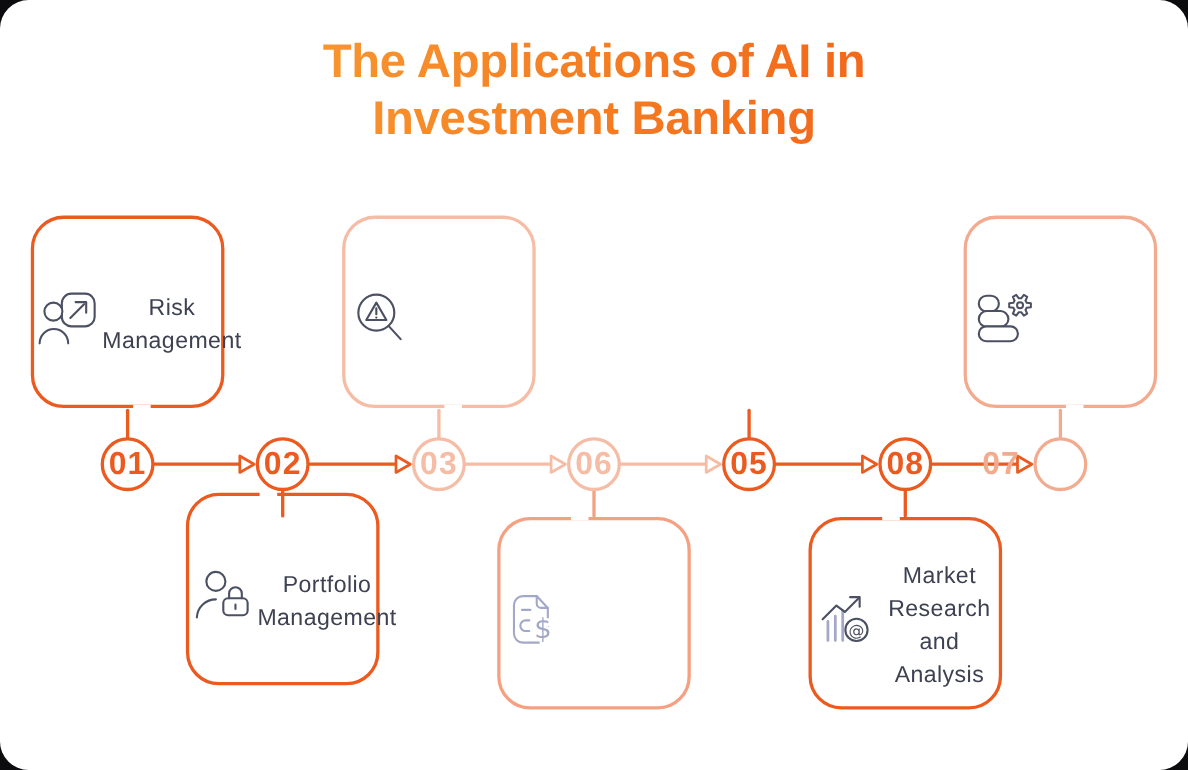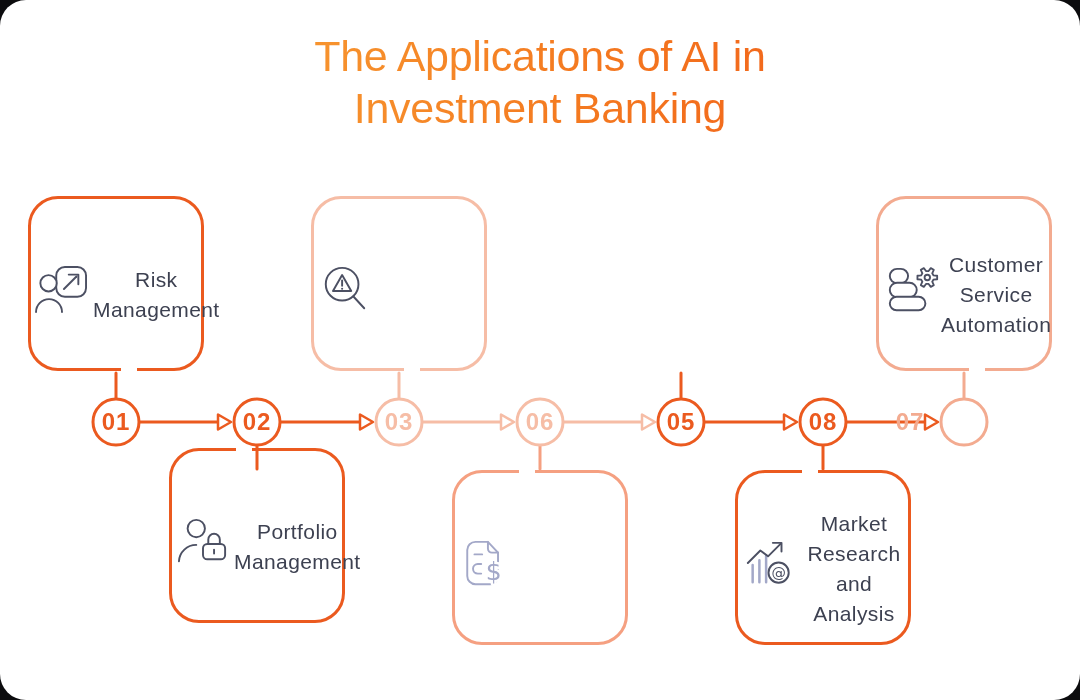--- a/index.html
+++ b/index.html
@@ -1,21 +1,21 @@
 <!DOCTYPE html>
 <html style="--accent-strong: #EB5A1F; --accent-light: #F6BDA6; --accent-medium: #F5A081; --accent-soft: #F3AB90; --title-grad-a: #F9A93A; --title-grad-mid: #F4781F; --title-grad-b: #EF5318; --icon-dark: #4C5063; --icon-light: #A3A8C8; --label-color: #3D4151;"><head>
 <meta charset="utf-8">
 <style>
   html,body{margin:0;padding:0;background:#0c0c0e;}
   body{font-family:"Liberation Sans","DejaVu Sans",sans-serif;}
   #canvas{position:relative;width:1080px;height:700px;background:#fff;border-radius:26px;overflow:hidden;}
 
   .title{
     position:absolute;top:30px;left:0;right:0;text-align:center;
-    font-size:43px;font-weight:400;line-height:1.22;letter-spacing:-0.3px;
+    font-size:43px;font-weight:700;line-height:1.22;letter-spacing:-0.3px;
     white-space:pre-line;
     background:linear-gradient(98deg,var(--title-grad-a) 8%,var(--title-grad-mid) 55%,var(--title-grad-b) 95%);
     -webkit-background-clip:text;background-clip:text;color:transparent;
   }
 
   .tone-strong{--tone:var(--accent-strong);}
   .tone-light {--tone:var(--accent-light);}
   .tone-medium{--tone:var(--accent-medium);}
   .tone-soft  {--tone:var(--accent-soft);}
 
@@ -41,21 +41,21 @@
   .t-strong{stroke:var(--accent-strong);}
   .t-light{stroke:var(--accent-light);}
   .t-medium{stroke:var(--accent-medium);}
   .t-soft{stroke:var(--accent-soft);}
 
   #timeline{position:absolute;left:0;top:0;pointer-events:none;}
 
   .num{
     position:absolute;top:399px;width:46px;height:46px;
     display:flex;align-items:center;justify-content:center;
-    font-size:24px;font-weight:700;letter-spacing:1px;color:var(--tone);
+    font-size:29px;font-weight:700;letter-spacing:1px;color:var(--tone);
   }
   svg text{font-family:"DejaVu Sans",sans-serif;}
 </style>
 </head>
 <body>
 
 <div id="canvas">
 
   <div class="title">The Applications of AI in
 Investment Banking</div>
@@ -126,23 +126,20 @@
   <div class="box tone-soft" style="left:876px;top:196px">
     <svg class="icon" viewBox="0 0 64 52" fill="none" stroke-width="2" stroke-linecap="round" stroke-linejoin="round">
       <rect class="sd" x="11" y="4" width="19" height="15" rx="7.5" fill="#fff"></rect>
       <rect class="sd" x="11" y="18.5" width="28" height="15" rx="7.5" fill="#fff"></rect>
       <rect class="sd" x="11" y="33" width="37" height="14" rx="7" fill="#fff"></rect>
       <g transform="translate(50,13) scale(0.95)">
         <path class="sd" fill="#fff" d="M6.6,-2.4 L10.8,-1.9 L10.8,1.9 L6.6,2.4 A7,7 0 0 1 5.4,4.5 L7.1,8.4 L3.8,10.3 L1.2,6.9 A7,7 0 0 1 -1.2,6.9 L-3.8,10.3 L-7.1,8.4 L-5.4,4.5 A7,7 0 0 1 -6.6,2.4 L-10.8,1.9 L-10.8,-1.9 L-6.6,-2.4 A7,7 0 0 1 -5.4,-4.5 L-7.1,-8.4 L-3.8,-10.3 L-1.2,-6.9 A7,7 0 0 1 1.2,-6.9 L3.8,-10.3 L7.1,-8.4 L5.4,-4.5 A7,7 0 0 1 6.6,-2.4 Z"></path>
         <circle class="sd" r="3" fill="#fff"></circle>
       </g>
     </svg>
-    <div class="box-label">Customer
-Service
-Automation</div>
     <span class="gap gap-bottom"></span>
   </div>
 
   <svg id="timeline" width="1080" height="700" viewBox="0 0 1080 700" fill="none" stroke-width="3" stroke-linecap="round">
 
     <path class="t-strong" d="M116,373 V399"></path>
     <path class="t-strong" d="M257,445 V469"></path>
     <path class="t-light" d="M399,373 V399"></path>
     <path class="t-medium" d="M540,445 V469"></path>
     <path class="t-strong" d="M681,373 V399"></path>

